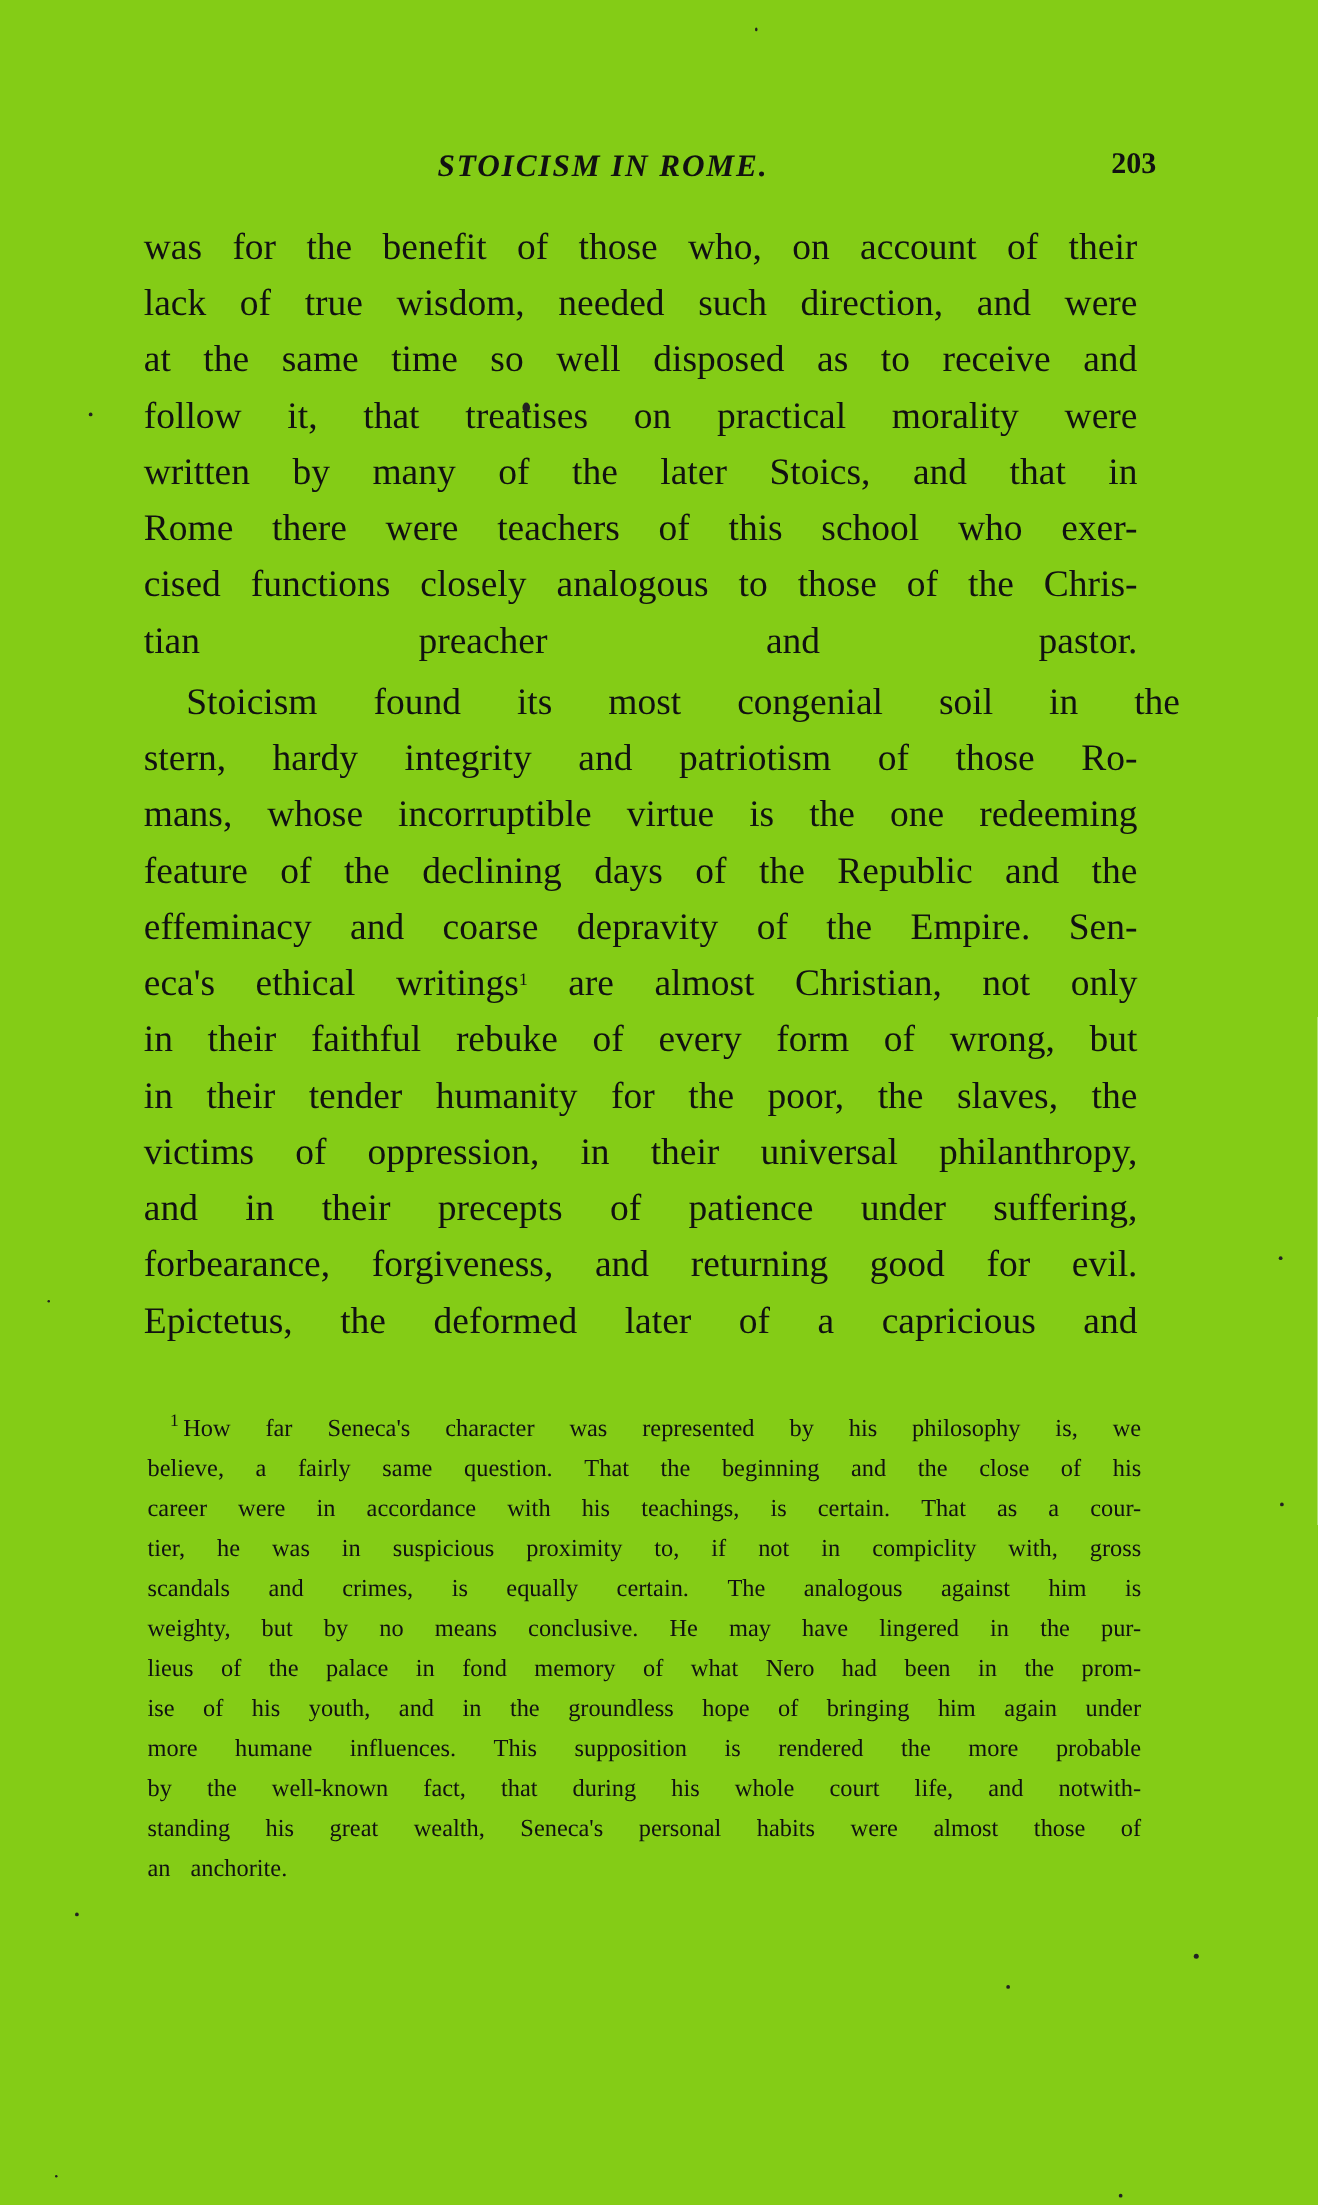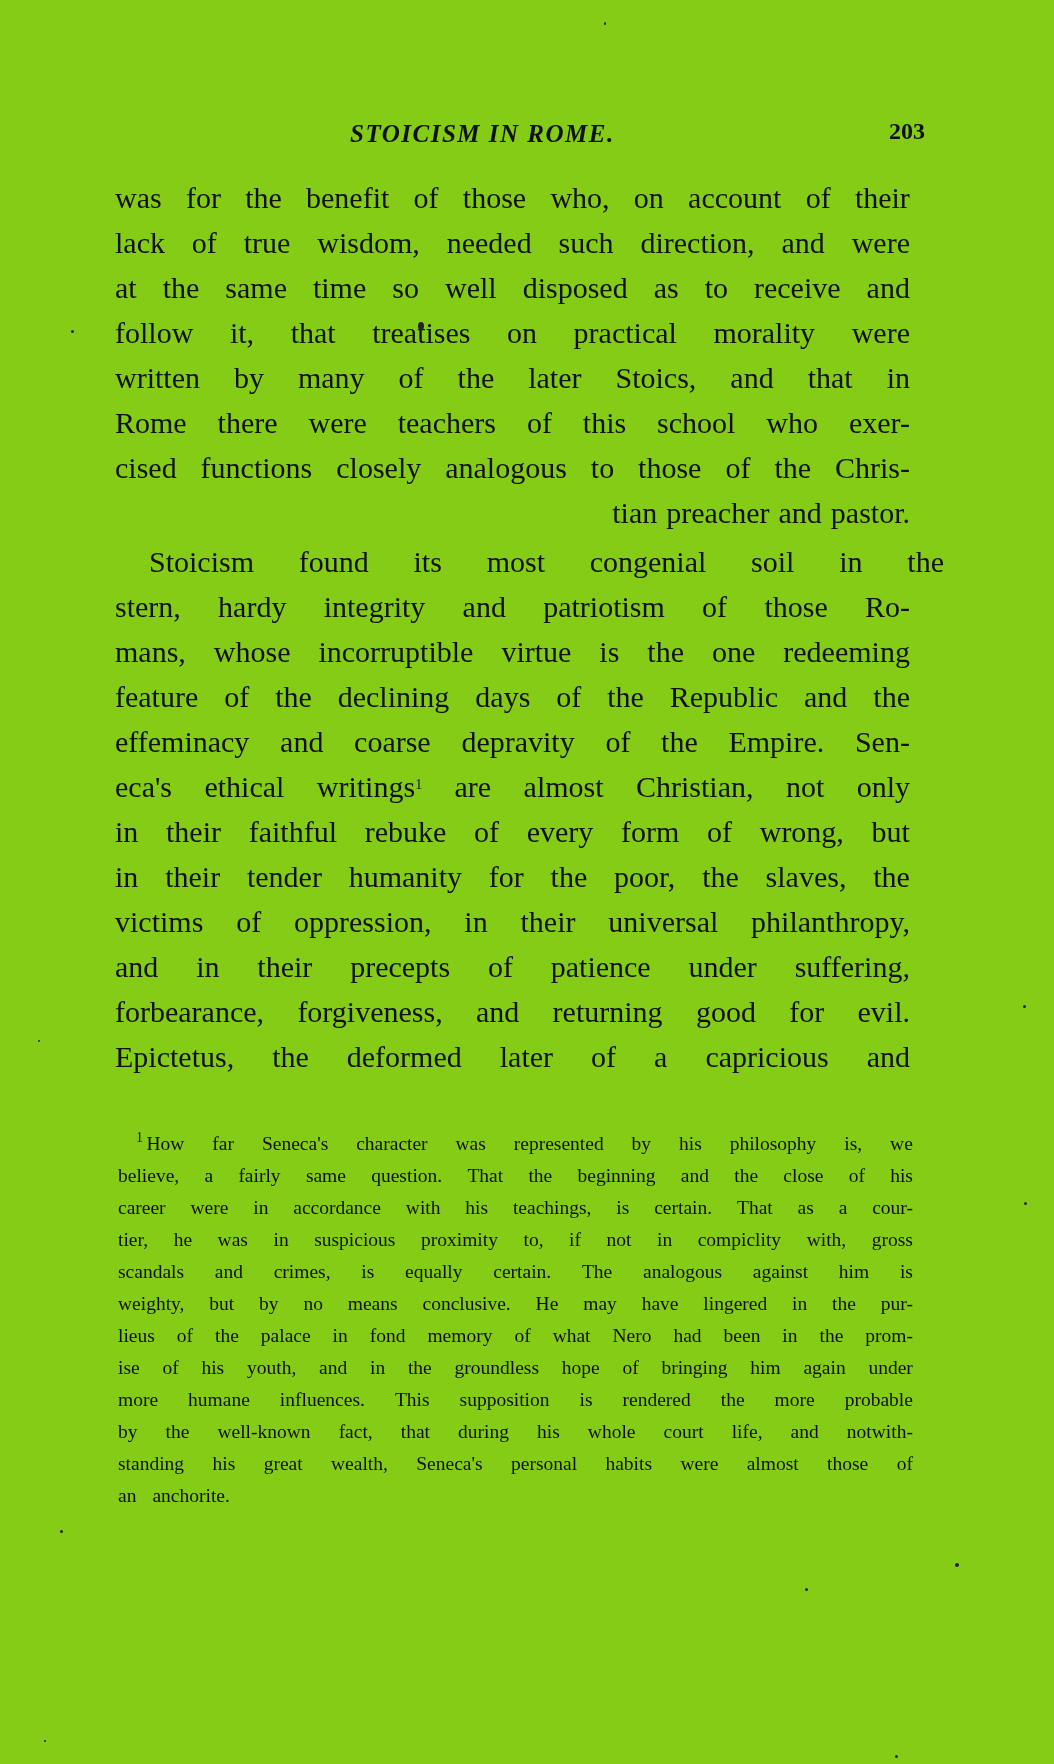--- a/index.html
+++ b/index.html
@@ -10,21 +10,21 @@
   .rh-title { position: absolute; left: 350px; top: 2px; font-family: "Liberation Serif", serif;
               font-style: italic; font-weight: bold; font-size: 25px; letter-spacing: 1.5px; }
   .rh-page { position: absolute; left: 889px; top: 0px; font-family: "Liberation Serif", serif;
              font-weight: bold; font-size: 24px; }
   .body-text { position: absolute; left: 115px; top: 175px; width: 795px; }
   .line { display: block; height: 45px; line-height: 45px; font-family: "Liberation Serif", serif;
           font-size: 30px; text-align: justify; text-align-last: justify; white-space: nowrap;
           overflow: visible; }
   .line.indent { padding-left: 34px; }
   .just { display: flex; justify-content: space-between; width: 100%; }
-  .just.left { justify-content: flex-end; gap: 9px; }
+  .just.left { justify-content: space-between; gap: 9px; }
   .footnote { position: absolute; left: 118px; top: 1128px; width: 795px; }
   .fn-line { display: flex; justify-content: space-between; height: 32px; line-height: 32px;
              font-family: Liberation Serif, serif; font-size: 19.5px; white-space: nowrap; }
   .fn-line.indent { padding-left: 18px; }
   .fn-line.left { justify-content: flex-start; gap: 16px; }
   sup.fnmark { font-size: 14px; vertical-align: 8px; line-height: 0; }
   .speck { position: absolute; background: #222; border-radius: 50%; }
 </style>
 </head>
 <body>

